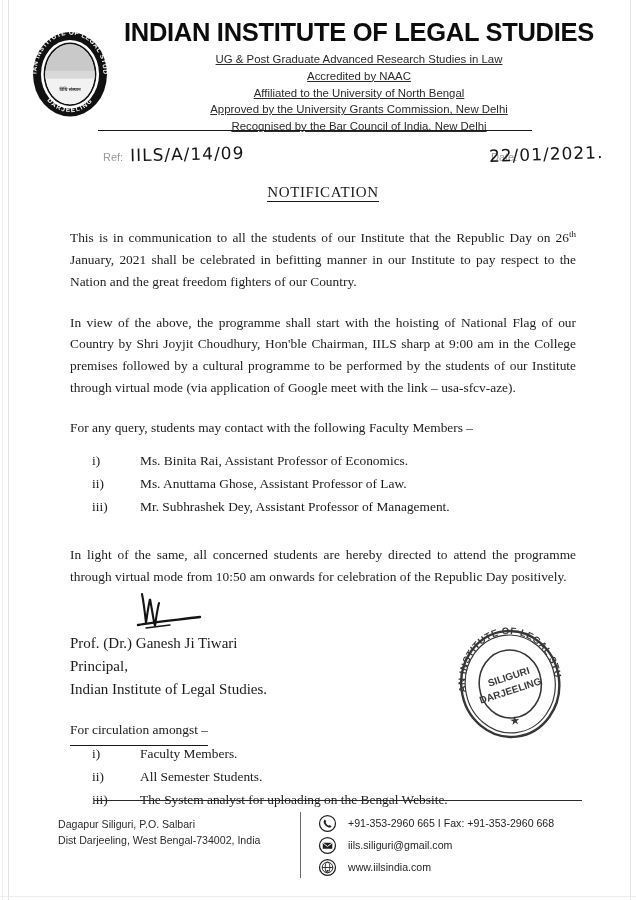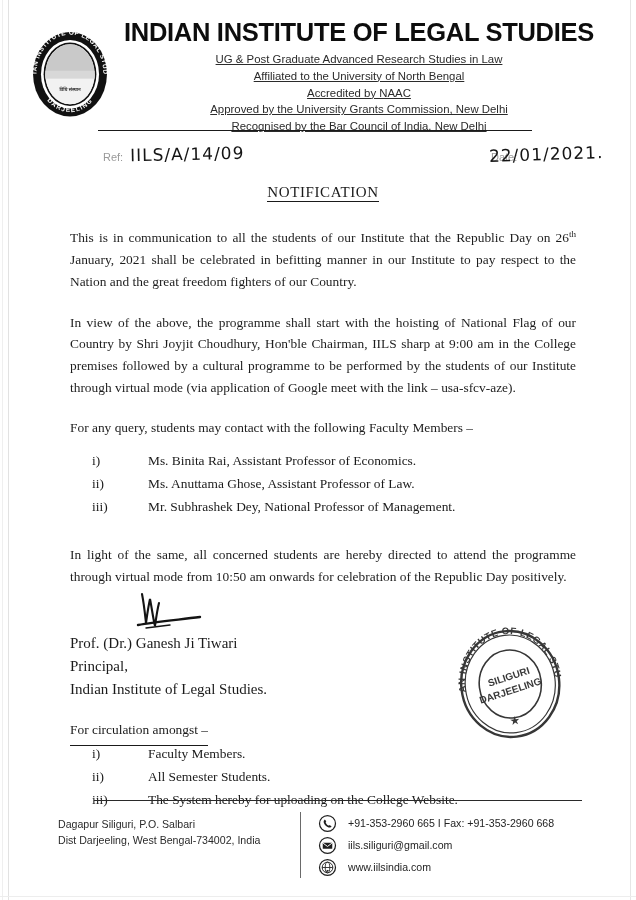--- a/index.html
+++ b/index.html
@@ -144,21 +144,21 @@
   }
   ol.roman-list li {
     font-size: 13.4px;
     line-height: 1.72;
     display: flex;
   }
   ol.roman-list li .rnum {
     width: 48px;
     flex: 0 0 48px;
   }
-  ol.roman-list li .rtxt { flex: 1; margin-left: 8px; }
+  ol.roman-list li .rtxt { flex: 1; }
 
   .sig-block {
     margin-top: 44px;
     font-size: 15px;
     line-height: 1.56;
     position: relative;
   }
   .signature {
     position: absolute;
     left: 58px; top: -40px;
@@ -261,22 +261,22 @@
           <textPath href="#outerArcBot" startOffset="50%" text-anchor="middle">DARJEELING</textPath>
         </text>
         <text x="50" y="76" font-family="'Liberation Sans', sans-serif" font-size="5.4" font-weight="bold" fill="#333" text-anchor="middle">विधि संस्थान</text>
       </svg>
     </div>
 
     <div class="header-text">
       <div class="org-title">INDIAN INSTITUTE OF LEGAL STUDIES</div>
       <div class="sub-lines">
         <div>UG &amp; Post Graduate Advanced Research Studies in Law</div>
+        <div>Accredited by NAAC</div>
         <div>Affiliated to the University of North Bengal</div>
-        <div>Accredited by NAAC</div>
         <div>Approved by the University Grants Commission, New Delhi</div>
         <div>Recognised by the Bar Council of India, New Delhi</div>
       </div>
     </div>
   </div>
 
   <div class="header-rule"></div>
 
   <div class="refline">
     <span class="ref-label">Ref:</span>
@@ -301,21 +301,21 @@
       <li>
         <span class="rnum">i)</span>
         <span class="rtxt">Ms. Binita Rai, Assistant Professor of Economics.</span>
       </li>
       <li>
         <span class="rnum">ii)</span>
         <span class="rtxt">Ms. Anuttama Ghose, Assistant Professor of Law.</span>
       </li>
       <li>
         <span class="rnum">iii)</span>
-        <span class="rtxt">Mr. Subhrashek Dey, National Professor of Management.</span>
+        <span class="rtxt">Mr. Subhrashek Dey, Assistant Professor of Management.</span>
       </li>
     </ol>
 
     <p class="para" style="margin-top:26px;">In light of the same, all concerned students are hereby directed to attend the programme through virtual mode from 10:50 am onwards for celebration of the Republic Day positively.</p>
 
     <div class="sig-block">
       <div class="signature">
         <svg viewBox="0 0 110 42" width="110" height="42">
           <path d="M 14,2 C 16,12 17,22 18,31 C 19,24 20,16 22,7 C 24,17 25,26 27,34 C 28,27 29,19 31,11" stroke="#141414" stroke-width="2.1" fill="none" stroke-linecap="round"></path>
           <path d="M 10,33 C 26,30 48,28 72,25" stroke="#141414" stroke-width="2.4" fill="none" stroke-linecap="round"></path>
@@ -333,21 +333,21 @@
       <li>
         <span class="rnum">i)</span>
         <span class="rtxt">Faculty Members.</span>
       </li>
       <li>
         <span class="rnum">ii)</span>
         <span class="rtxt">All Semester Students.</span>
       </li>
       <li>
         <span class="rnum">iii)</span>
-        <span class="rtxt">The System hereby for uploading on the College Website.</span>
+        <span class="rtxt">The System analyst for uploading on the Bengal Website.</span>
       </li>
     </ol>
   </div>
 
   <div class="stamp">
     <svg viewBox="0 0 116 120" width="116" height="120">
       <defs>
         <path id="stampTop" d="M 13,62 A 45,50 0 0 1 103,62"></path>
         <path id="stampBotRight" d="M 101,64 A 43,48 0 0 1 58,112"></path>
       </defs>

